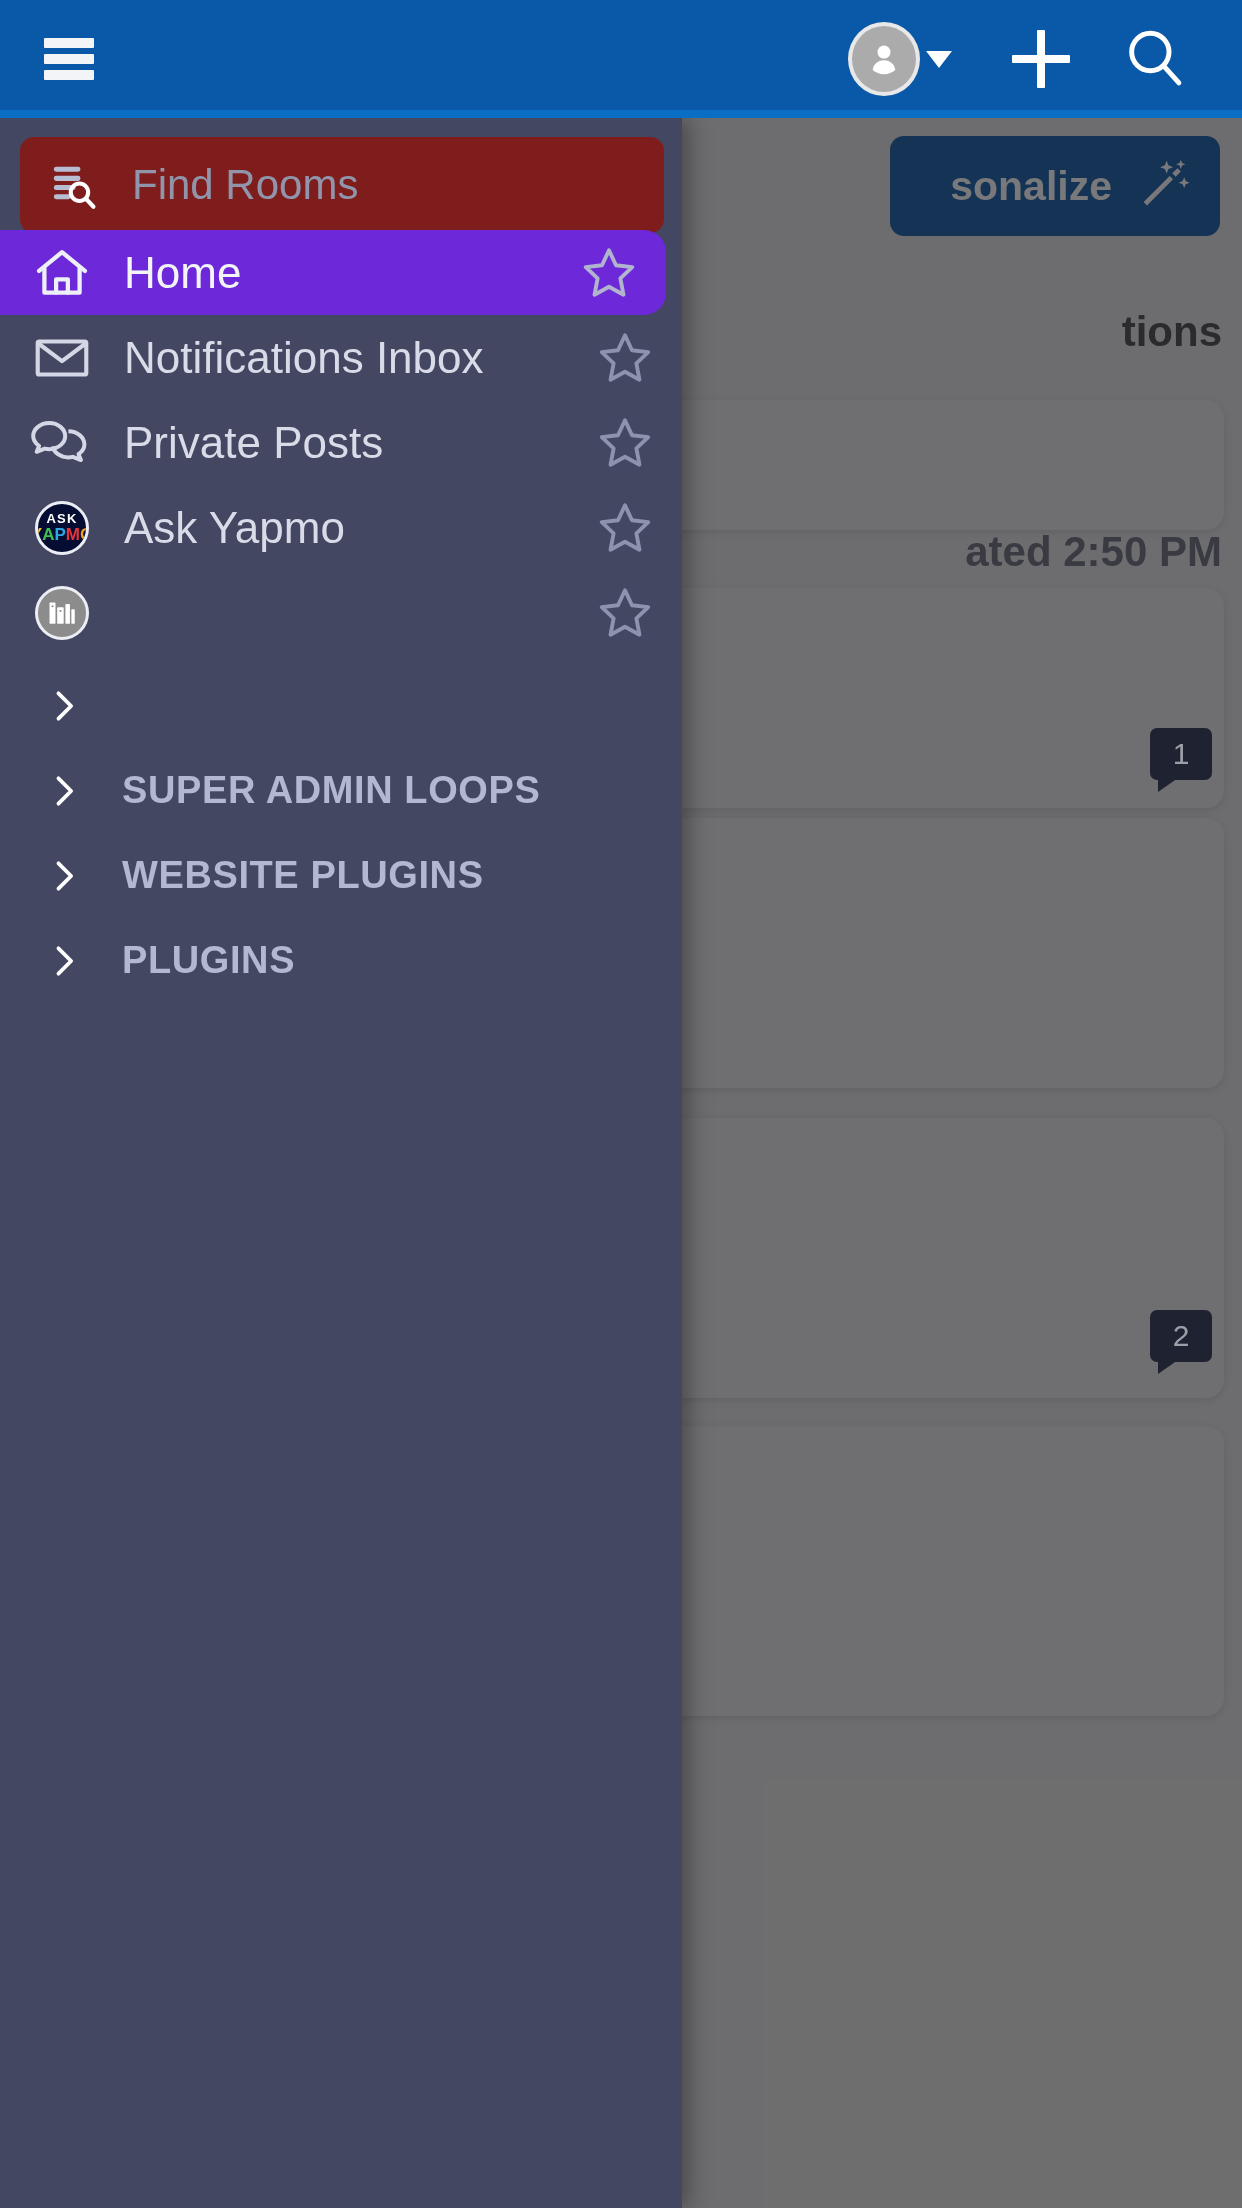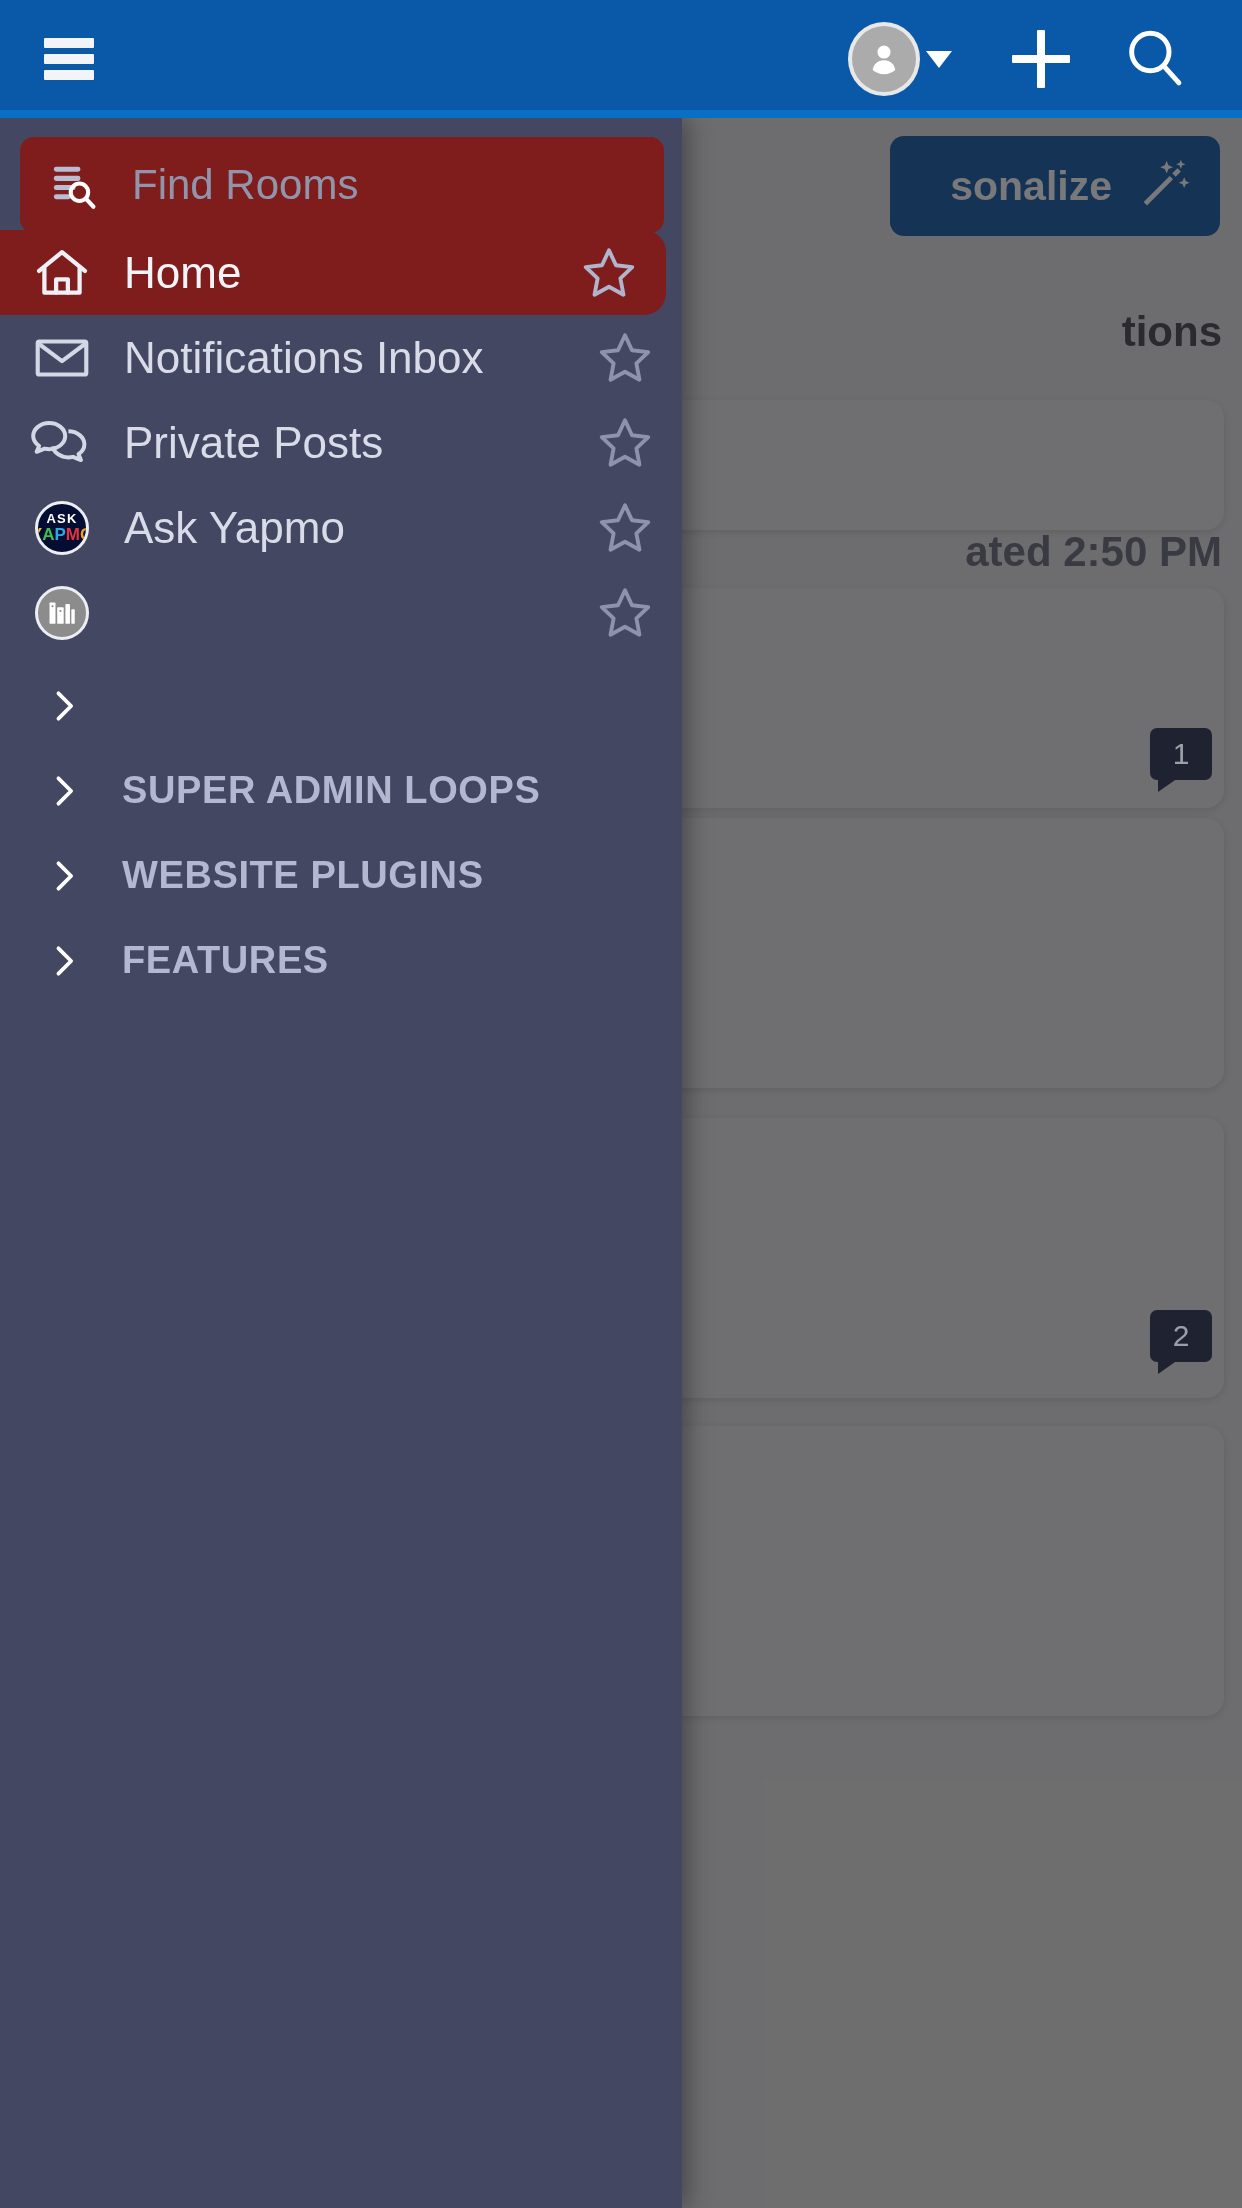--- a/index.html
+++ b/index.html
@@ -252,21 +252,21 @@
 
   .nav-row {
     position: relative;
     height: 85px;
     display: flex;
     align-items: center;
     padding-left: 26px;
     padding-right: 0;
   }
   .nav-row.active {
-    background: #7f1d1d;
+    background: #6d28d9;
     border-top-right-radius: 22px;
     border-bottom-right-radius: 22px;
     width: 666px;
   }
 
   .nav-icon {
     width: 72px;
     min-width: 72px;
     height: 72px;
     display: flex;
@@ -560,19 +560,19 @@
         </span>
         <span class="section-label">WEBSITE PLUGINS</span>
       </div>
 
       <div class="section-row">
         <span class="chev">
           <svg width="38" height="38" viewBox="0 0 24 24" fill="none" stroke="#ffffff" stroke-width="2.4" stroke-linecap="round" stroke-linejoin="round">
             <polyline points="8.5,4 16.5,12 8.5,20"></polyline>
           </svg>
         </span>
-        <span class="section-label">FEATURES</span>
+        <span class="section-label">PLUGINS</span>
       </div>
 
     </div>
   </div>
 
 </div>
 
 </body></html>

